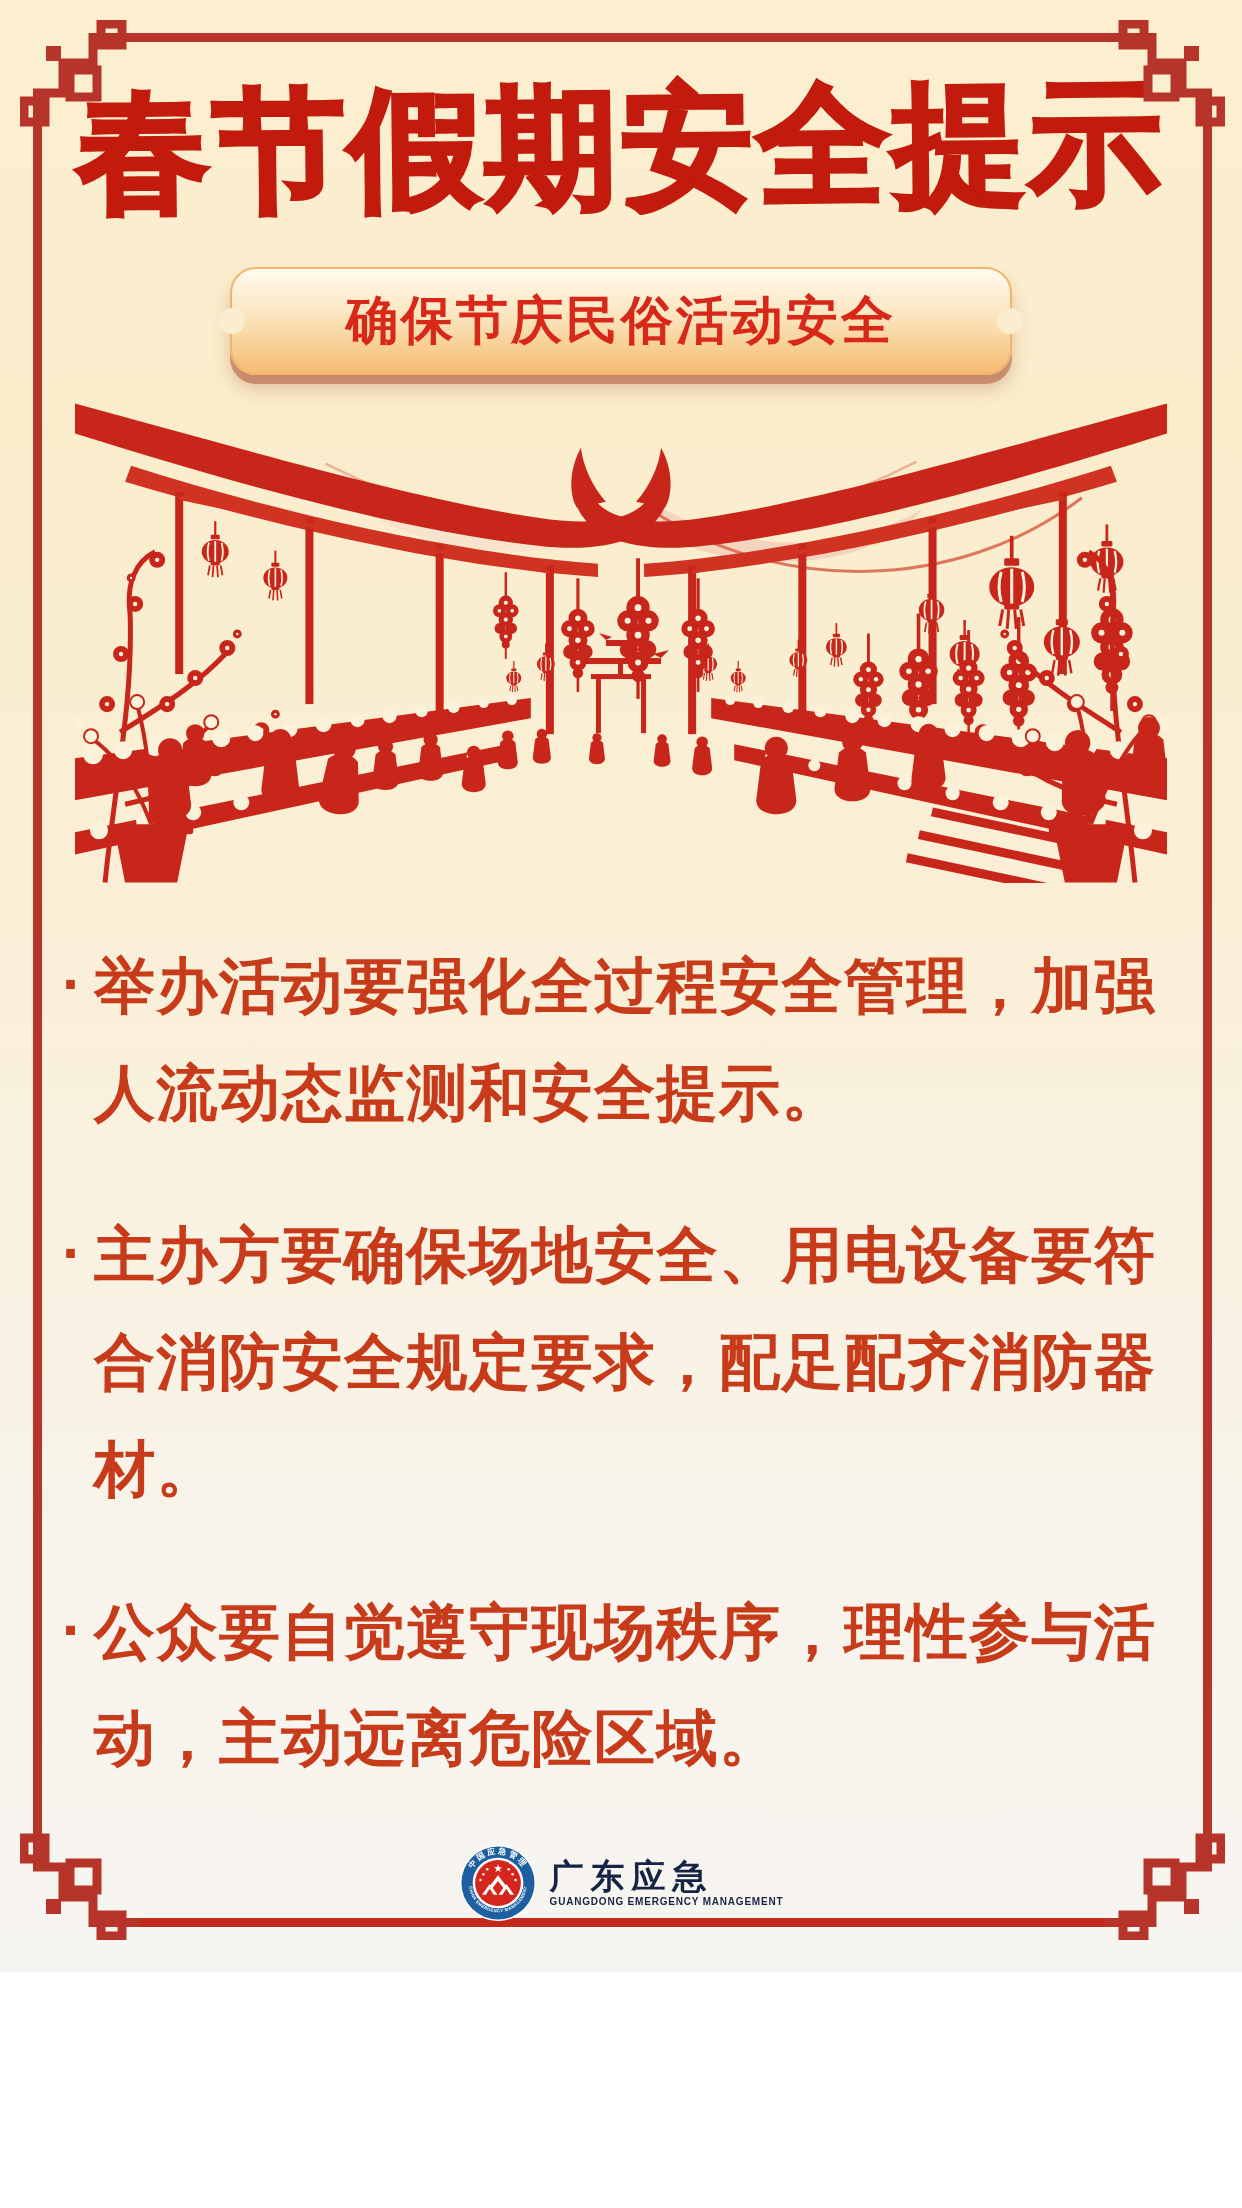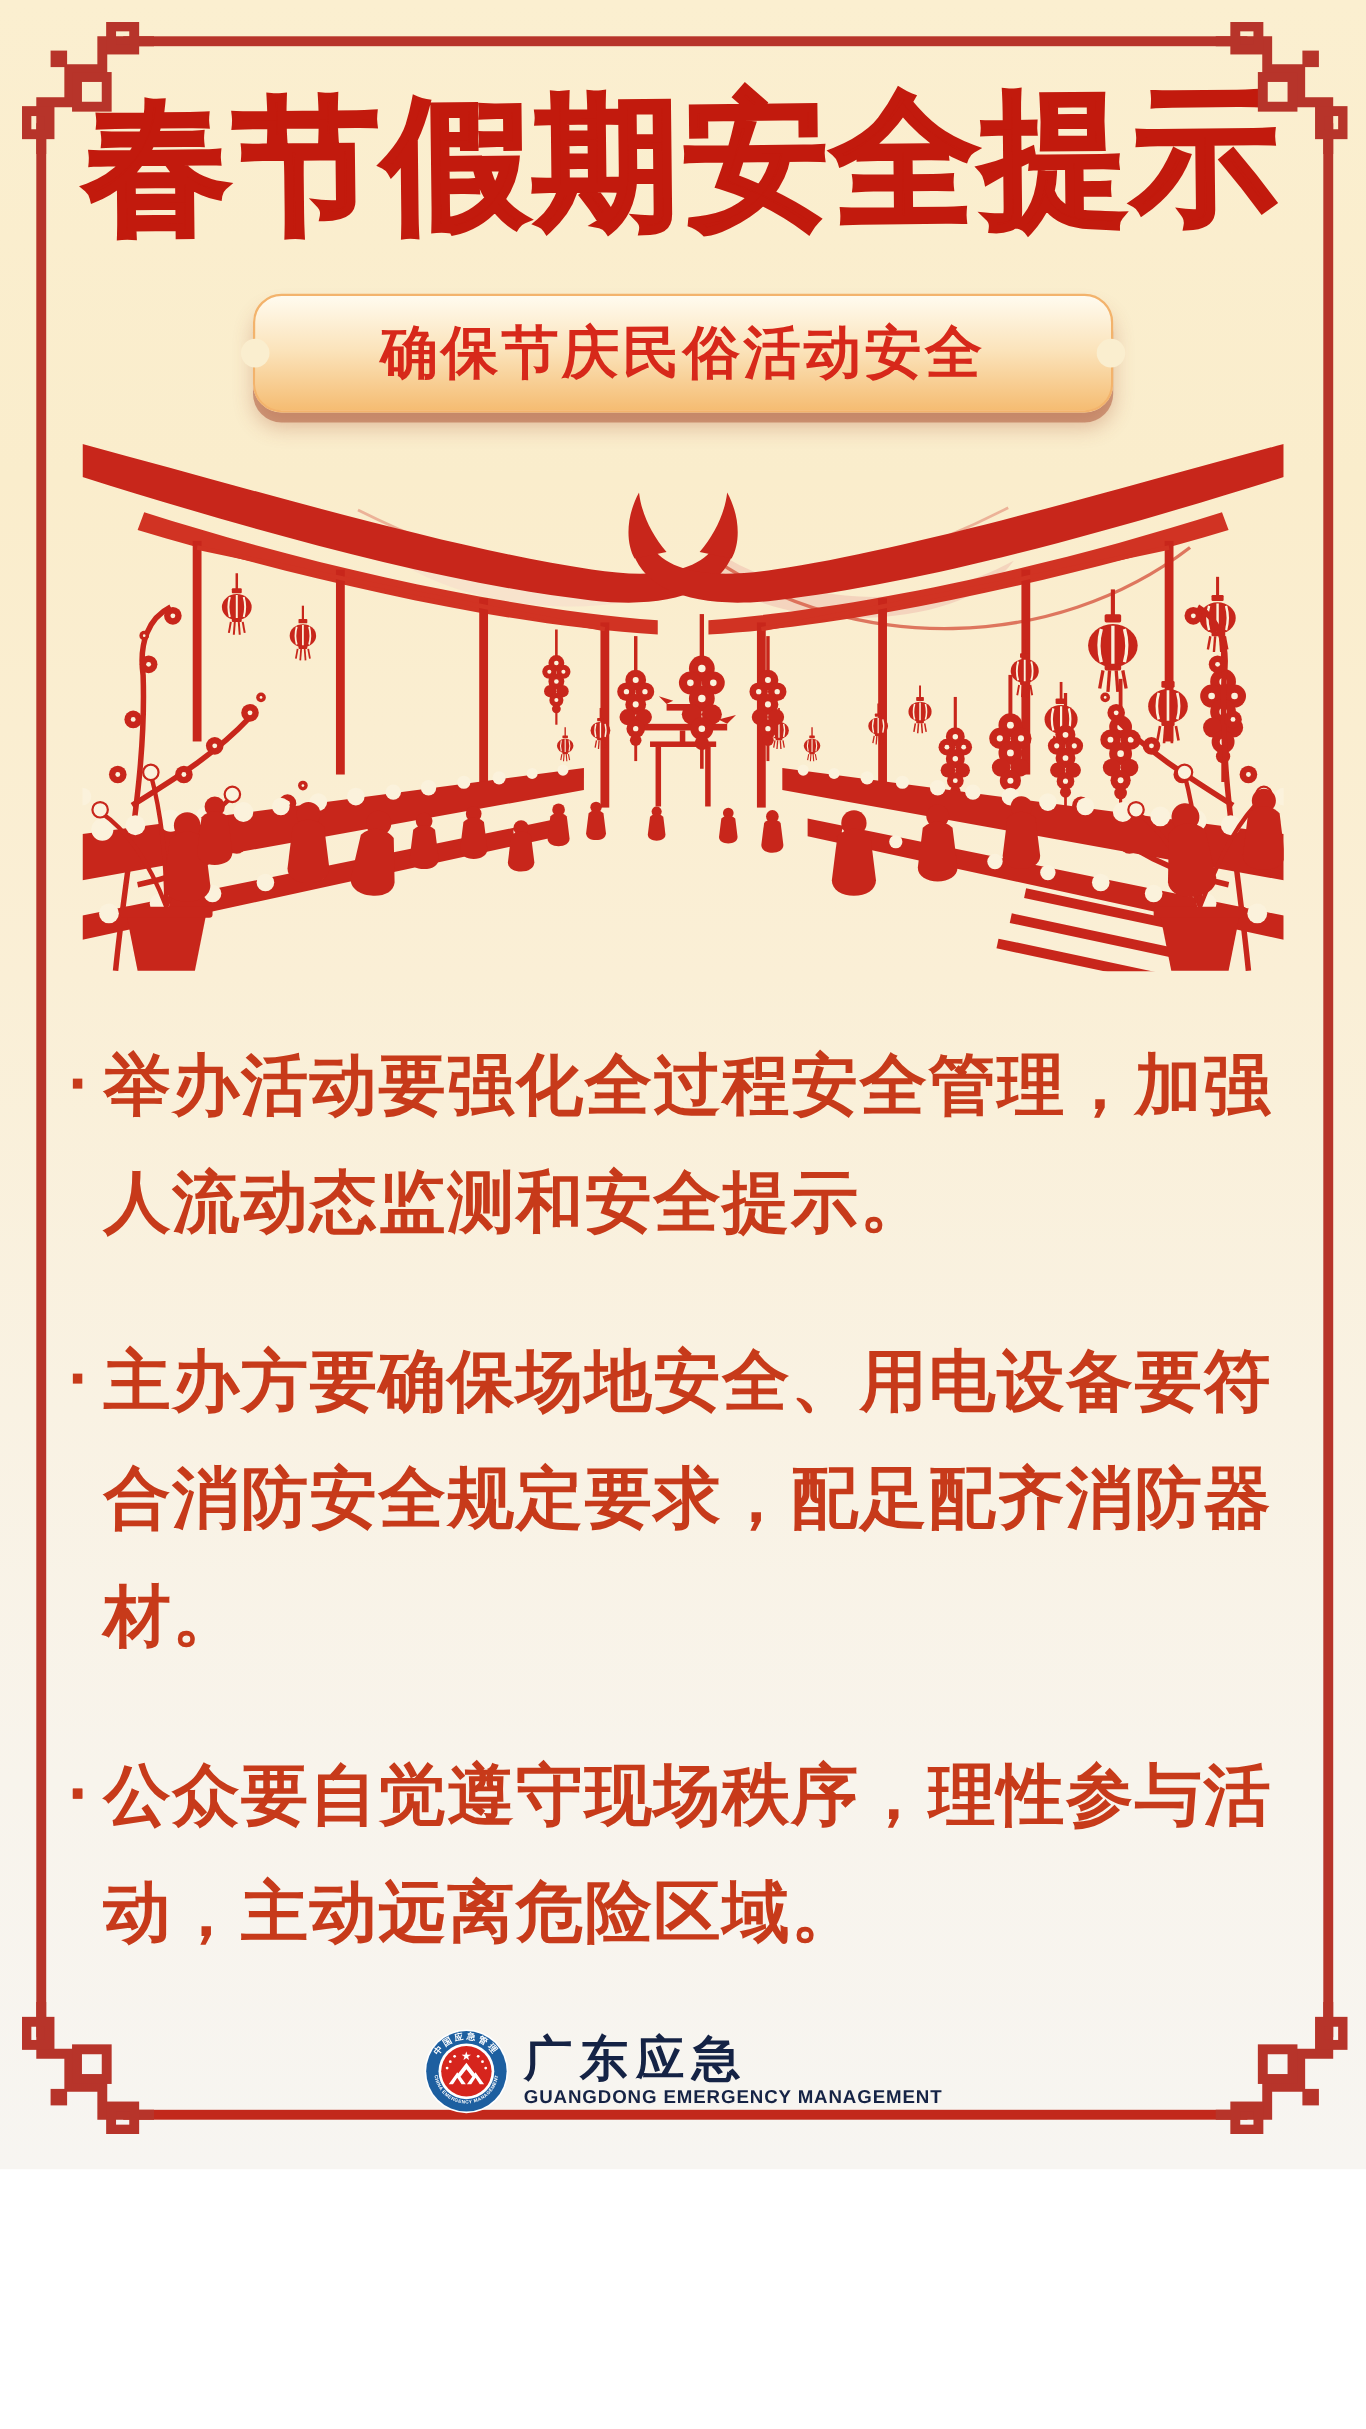--- a/index.html
+++ b/index.html
@@ -69,22 +69,22 @@
     margin-bottom:56px;
   }
   .tips .mk{position:absolute;left:-8px;top:-2px;}
   
   .footer{
     position:absolute;left:0;right:0;bottom:50px;
     display:flex;align-items:center;justify-content:center;gap:13px;
     z-index:3;
   }
   .org{display:flex;flex-direction:column;}
-  .org-cn{font-size:44px;font-weight:900;color:#152345;letter-spacing:7px;line-height:1.05;}
-  .org-en{font-size:17px;font-weight:bold;color:#152345;letter-spacing:.8px;margin-top:2px;}
+  .org-cn{font-size:34px;font-weight:900;color:#152345;letter-spacing:7px;line-height:1.05;}
+  .org-en{font-size:10px;font-weight:bold;color:#152345;letter-spacing:.8px;margin-top:2px;}
 </style>
 </head>
 <body>
 
 <div class="poster">
 
   <div class="bar bar-top"></div>
   <div class="bar bar-bottom"></div>
   <div class="bar bar-left"></div>
   <div class="bar bar-right"></div>

